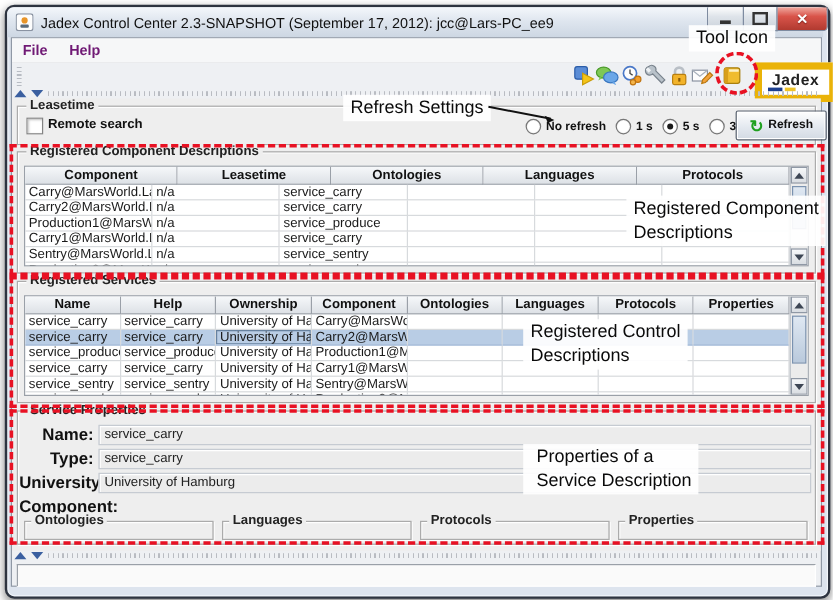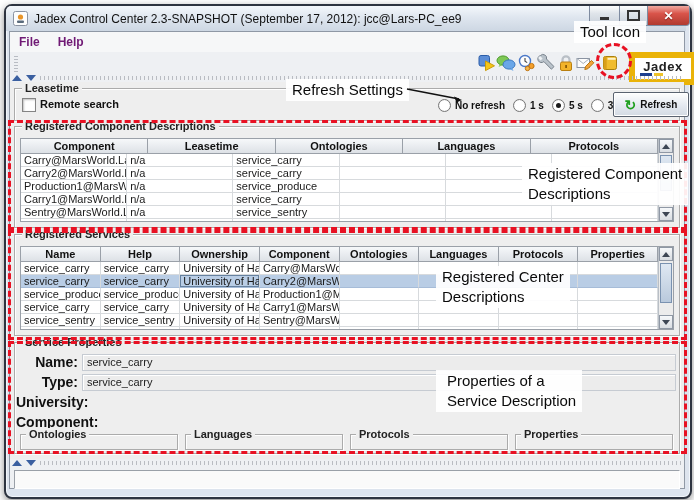--- a/index.html
+++ b/index.html
@@ -397,20 +397,21 @@
     <div class="field-row">
       <span class="field-label">Name:</span>
       <div class="field-value">service_carry</div>
     </div>
     <div class="field-row">
       <span class="field-label">Type:</span>
       <div class="field-value">service_carry</div>
     </div>
     <div class="field-row">
       <span class="field-label">University:</span>
+      <div class="field-value">University of Hamburg</div>
     </div>
     <div class="field-row">
       <span class="field-label">Component:</span>
     </div>
   </div>
 <div id="prop-groups" class="abs">
     <div class="group">
       <span class="fs-label">Ontologies</span>
     </div>
     <div class="group">
@@ -436,16 +437,16 @@
 <div id="ann-rect-props" class="abs ann-rect"></div>
 <div id="ann-circle" class="abs"></div>
 <span id="ann-tool" class="abs ann-label">Tool Icon</span>
 <span id="ann-refresh" class="abs ann-label">Refresh Settings</span>
 <svg id="ann-arrow" class="abs" viewBox="0 0 66 26">
   <line x1="3" y1="9" x2="55" y2="19" stroke="#111" stroke-width="1.6"></line>
   <path d="M58 20 l-8 -3.5 2.5 6z" fill="#111"></path>
 </svg>
 <span id="ann-comp" class="abs ann-label">Registered Component
 Descriptions</span>
-<span id="ann-serv" class="abs ann-label">Registered Center
+<span id="ann-serv" class="abs ann-label">Registered Control
 Descriptions</span>
 <span id="ann-prop" class="abs ann-label">Properties of a
 Service Description</span>
 
 </body></html>

